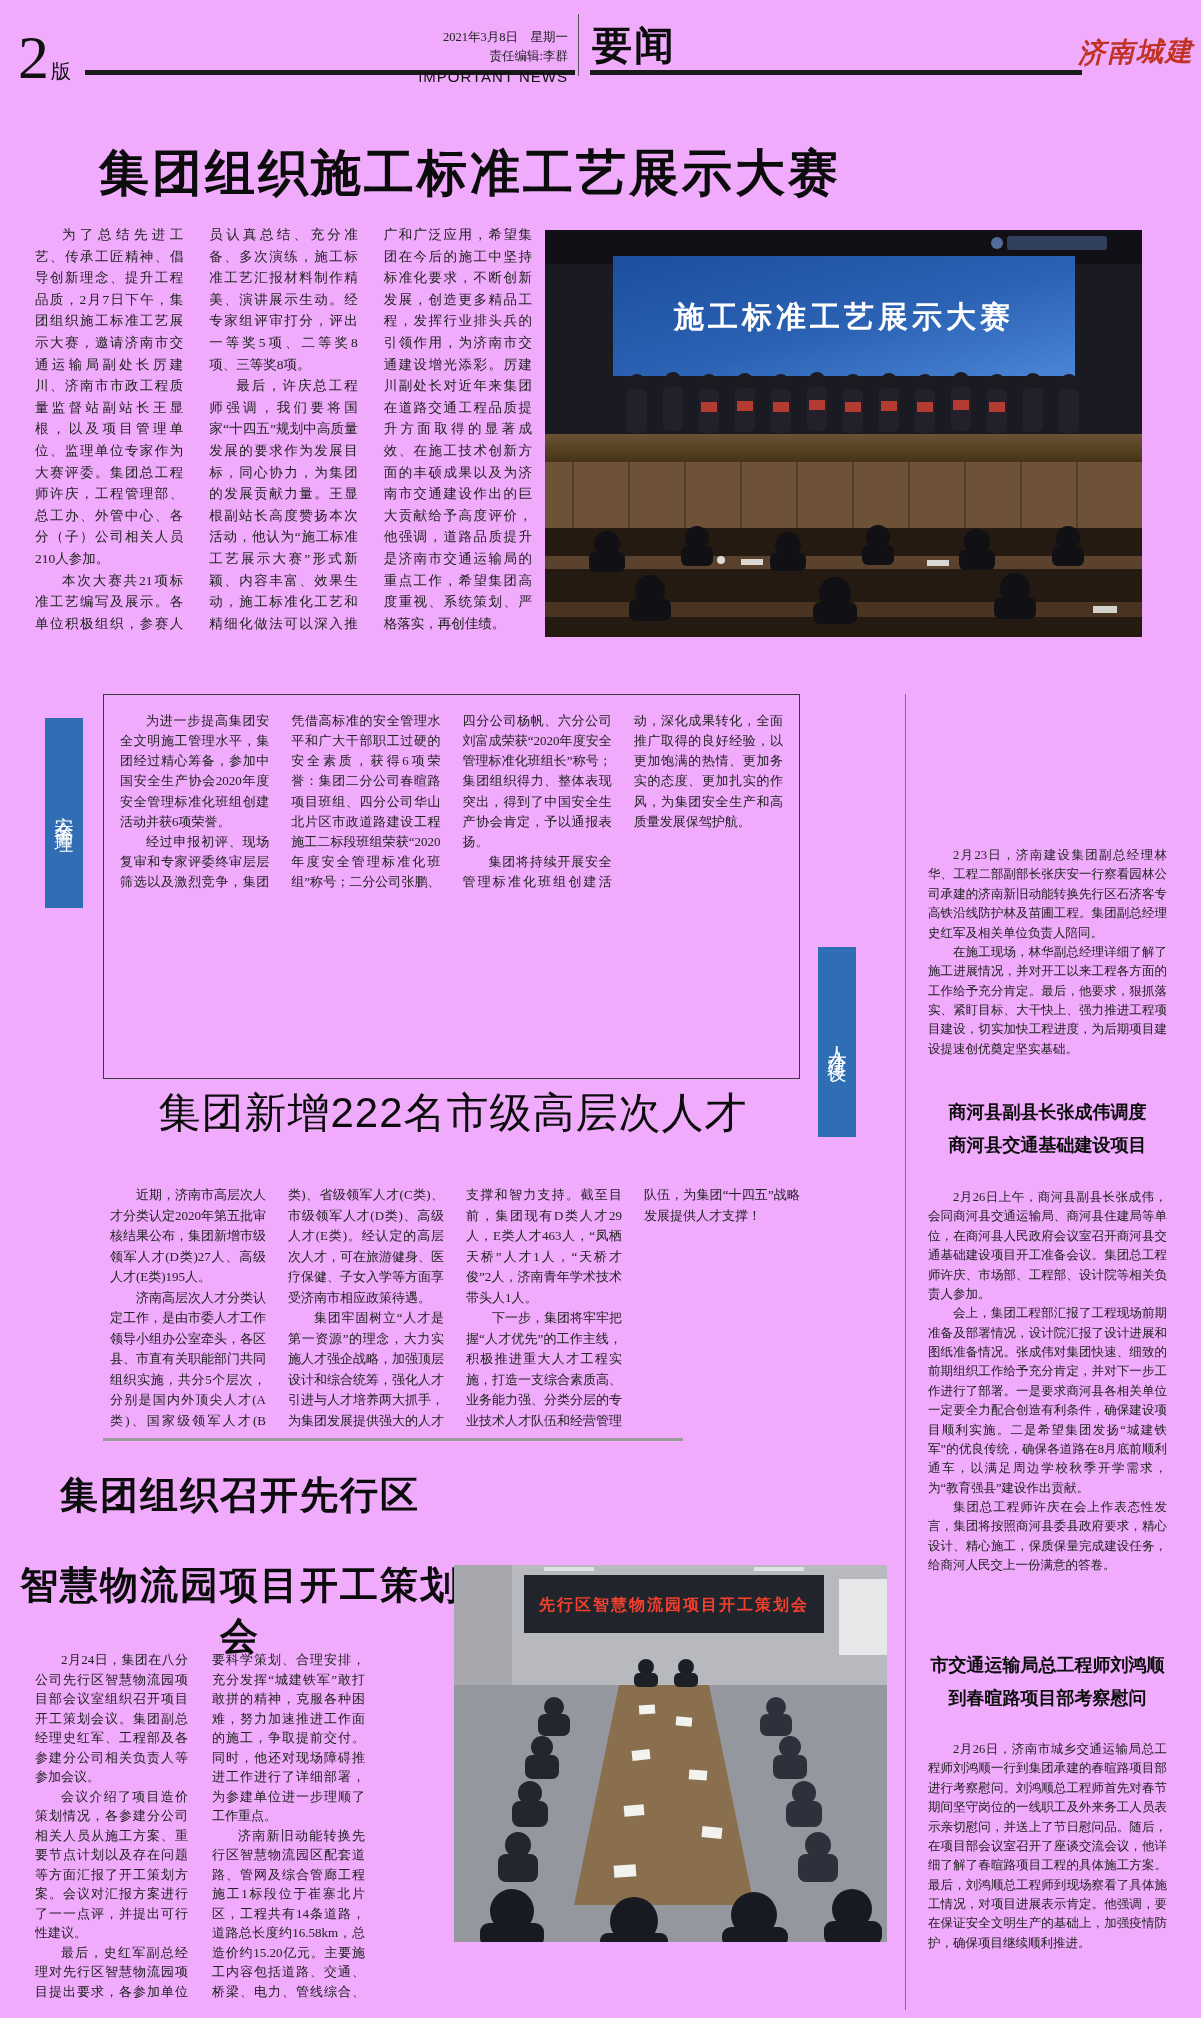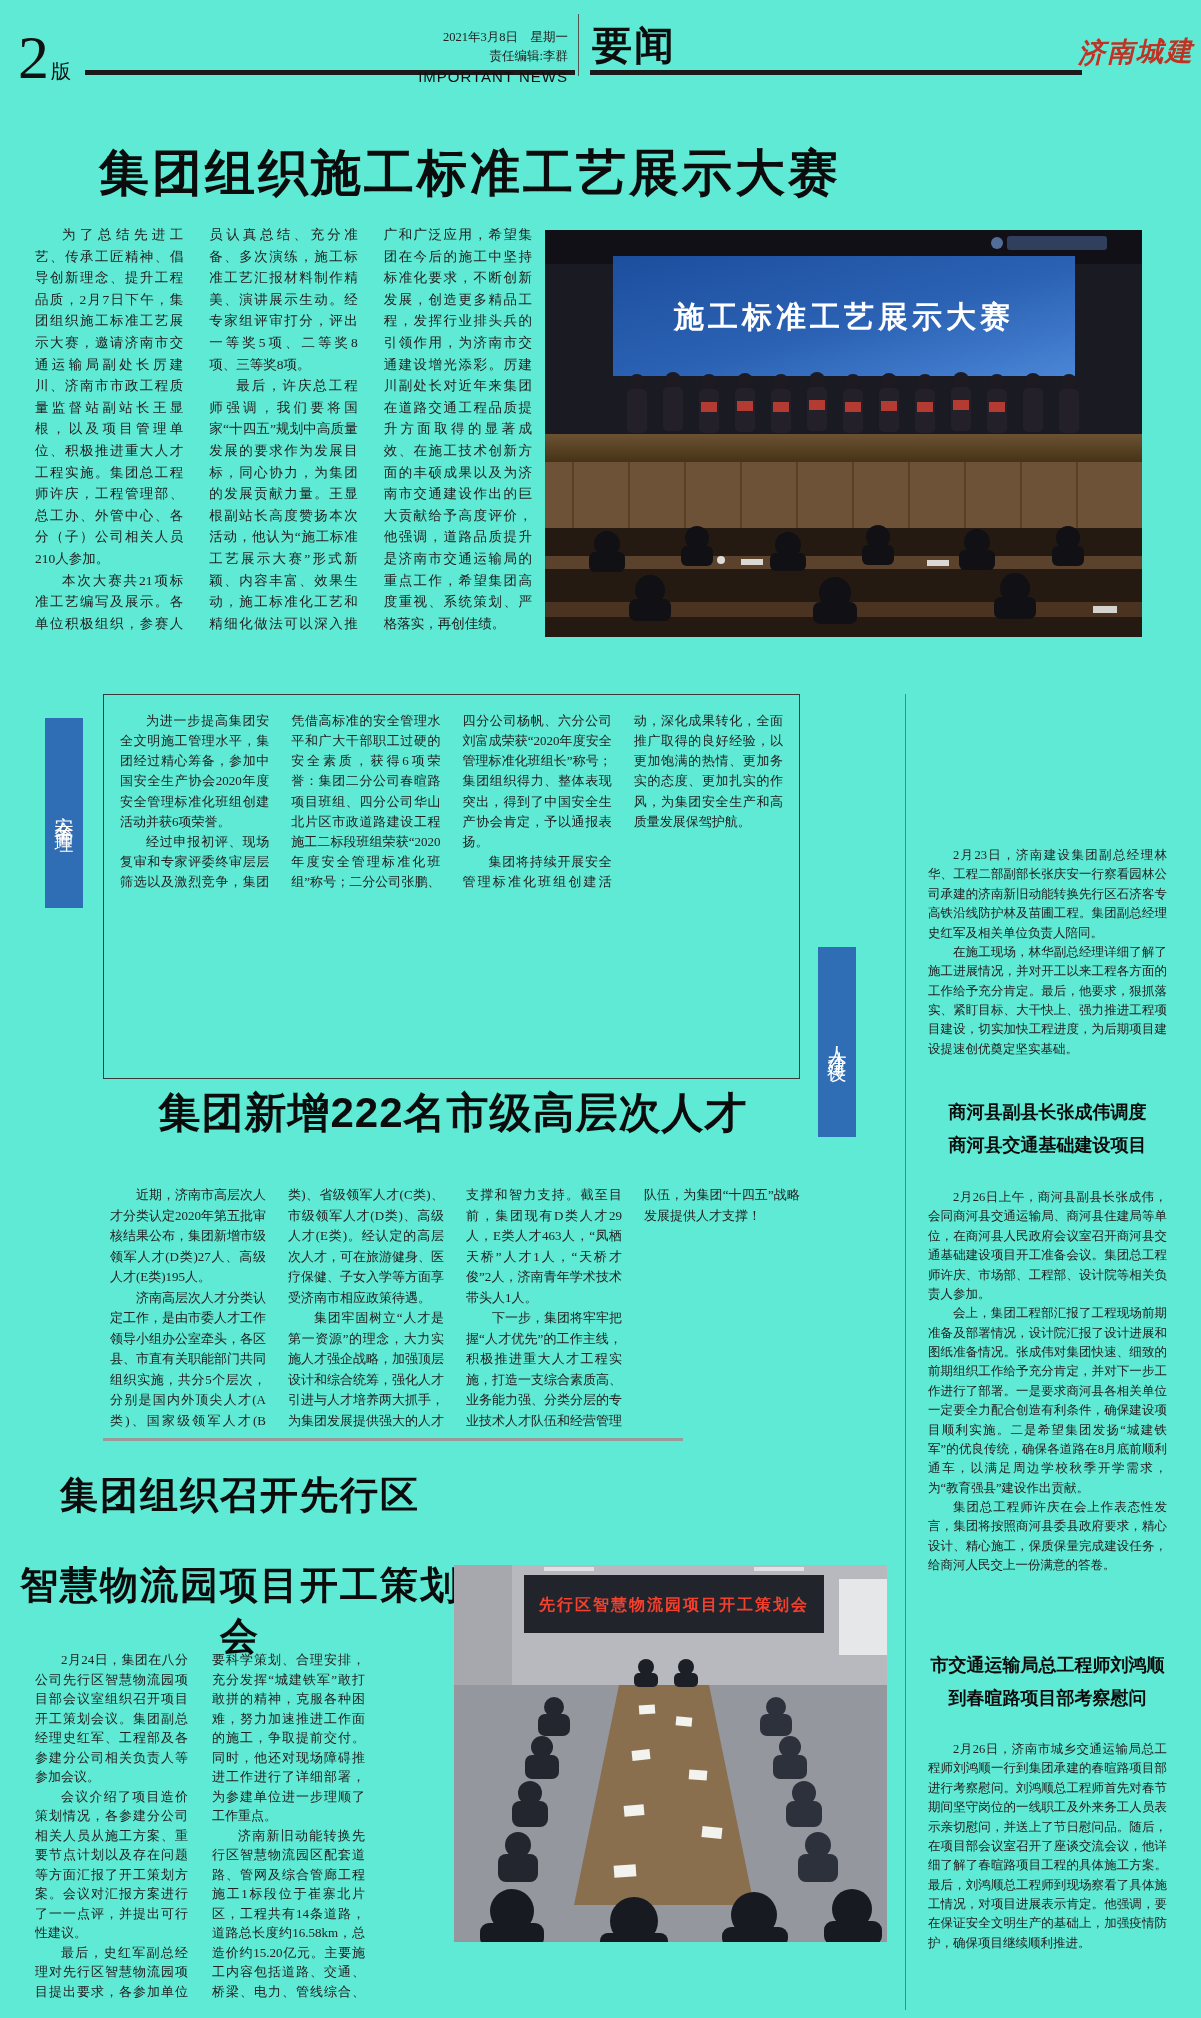--- a/index.html
+++ b/index.html
@@ -1,16 +1,16 @@
 <!DOCTYPE html>
 <html><head>
 <meta charset="utf-8">
 <style>
   html,body{margin:0;padding:0;background:#e9e9e9;}
-  .page{position:relative;width:1201px;height:2018px;margin:0 auto;background:#5eead4;overflow:hidden;
+  .page{position:relative;width:1201px;height:2018px;margin:0 auto;background:#f0abfc;overflow:hidden;
         font-family:"Liberation Serif",serif;color:#222;}
   
   .pgnum{position:absolute;left:18px;top:22px;font-size:62px;font-family:"Liberation Serif",serif;color:#111;}
   .pgword{font-size:20px;margin-left:2px;}
   .hrule{position:absolute;height:5px;background:#1a1a1a;}
   .hdr-date{position:absolute;left:400px;top:28px;width:168px;text-align:right;color:#222;line-height:1.5;}
   .hdr-date .d1{font-size:12.5px;}
   .hdr-date .d2{font-size:12.5px;}
   .hdr-date .d3{font-size:15px;font-family:"Liberation Sans",sans-serif;letter-spacing:1px;color:#111;}
   .vrule-hdr{position:absolute;left:578px;top:14px;width:1px;height:62px;background:#555;}
@@ -33,21 +33,21 @@
   .vlabel{position:absolute;width:38px;height:190px;background:#2f6eb5;color:#fff;
           font-family:"Liberation Sans",sans-serif;font-size:19px;letter-spacing:6px;
           writing-mode:vertical-rl;text-align:center;display:flex;align-items:center;justify-content:center;}
   
   .a2-box{position:absolute;left:103px;top:694px;width:697px;height:385px;border:1px solid #3a3a3a;box-sizing:border-box;}
   .a2-title{margin-top:16px;text-align:center;font-size:34px;font-weight:bold;line-height:1.8;
             font-family:"Liberation Sans",sans-serif;color:#0c0c0c;letter-spacing:1px;}
   .a2-body{margin:16px 16px 0 16px;height:200px;column-count:4;column-gap:22px;column-fill:auto;
            overflow:hidden;font-size:13px;line-height:1.55;text-align:justify;}
   
-  .a3-title{position:absolute;left:103px;top:1085px;width:700px;text-align:center;font-size:42px;font-weight:bold;
+  .a3-title{position:absolute;left:103px;top:1085px;width:700px;text-align:center;font-size:42px;font-weight:normal;
             font-family:"Liberation Sans",sans-serif;color:#0c0c0c;letter-spacing:1px;}
   .a3-body{position:absolute;left:110px;top:1185px;width:690px;height:250px;
            column-count:4;column-gap:22px;column-fill:auto;overflow:hidden;
            font-size:13px;line-height:1.58;text-align:justify;}
   
   .a4-line{position:absolute;left:15px;width:450px;text-align:center;font-size:38px;font-weight:bold;
            font-family:"Liberation Sans",sans-serif;color:#0c0c0c;letter-spacing:2px;}
   .a4-body{position:absolute;left:35px;top:1650px;width:330px;height:358px;
            column-count:2;column-gap:24px;column-fill:auto;overflow:hidden;
            font-size:13px;line-height:1.5;text-align:justify;}
@@ -72,21 +72,21 @@
     <div class="d2">责任编辑:李群</div>
     <div class="d3">IMPORTANT NEWS</div>
   </div>
   <div class="vrule-hdr"></div>
   <div class="sec-cn">要闻</div>
   <div class="hrule" style="left:590px;top:70px;width:492px;"></div>
   <div class="masthead">济南城建</div>
 
   <div class="a1-title">集团组织施工标准工艺展示大赛</div>
   <div class="a1-body colp">
-    <p>为了总结先进工艺、传承工匠精神、倡导创新理念、提升工程品质，2月7日下午，集团组织施工标准工艺展示大赛，邀请济南市交通运输局副处长厉建川、济南市市政工程质量监督站副站长王显根，以及项目管理单位、积极推进重大人才工程实施。集团总工程师许庆，工程管理部、总工办、外管中心、各分（子）公司相关人员210人参加。</p>
+    <p>为了总结先进工艺、传承工匠精神、倡导创新理念、提升工程品质，2月7日下午，集团组织施工标准工艺展示大赛，邀请济南市交通运输局副处长厉建川、济南市市政工程质量监督站副站长王显根，以及项目管理单位、监理单位专家作为大赛评委。集团总工程师许庆，工程管理部、总工办、外管中心、各分（子）公司相关人员210人参加。</p>
     <p>本次大赛共21项标准工艺编写及展示。各单位积极组织，参赛人员认真总结、充分准备、多次演练，施工标准工艺汇报材料制作精美、演讲展示生动。经专家组评审打分，评出一等奖5项、二等奖8项、三等奖8项。</p>
     <p>最后，许庆总工程师强调，我们要将国家“十四五”规划中高质量发展的要求作为发展目标，同心协力，为集团的发展贡献力量。王显根副站长高度赞扬本次活动，他认为“施工标准工艺展示大赛”形式新颖、内容丰富、效果生动，施工标准化工艺和精细化做法可以深入推广和广泛应用，希望集团在今后的施工中坚持标准化要求，不断创新发展，创造更多精品工程，发挥行业排头兵的引领作用，为济南市交通建设增光添彩。厉建川副处长对近年来集团在道路交通工程品质提升方面取得的显著成效、在施工技术创新方面的丰硕成果以及为济南市交通建设作出的巨大贡献给予高度评价，他强调，道路品质提升是济南市交通运输局的重点工作，希望集团高度重视、系统策划、严格落实，再创佳绩。</p>
   </div>
 
   <div class="photo1">
     <svg width="597" height="407" viewBox="0 0 597 407">
       <defs>
         <linearGradient id="scr" x1="0" y1="0" x2="1" y2="1">
           <stop offset="0" stop-color="#1d4e9e"></stop>
             <stop offset="0.55" stop-color="#2b62b4"></stop>

